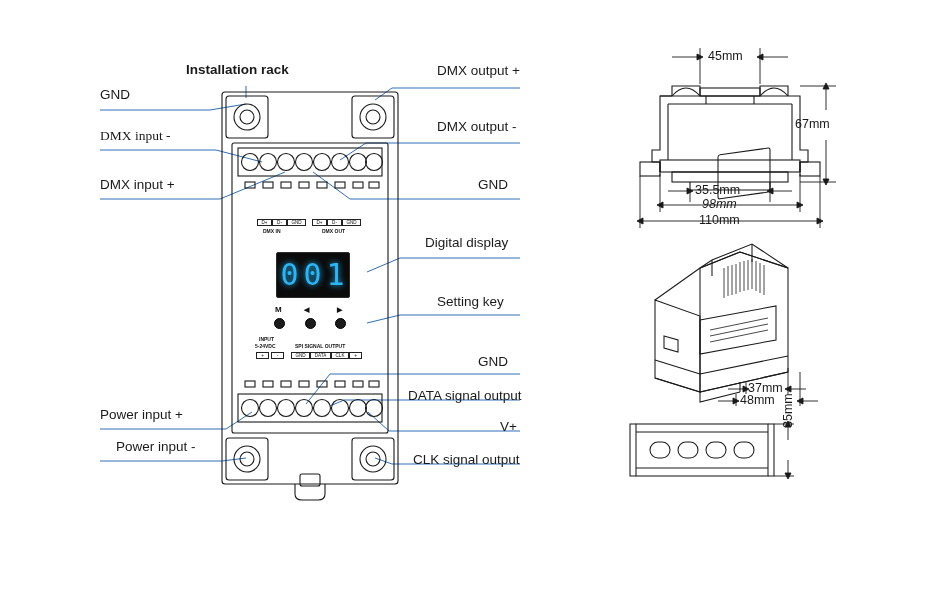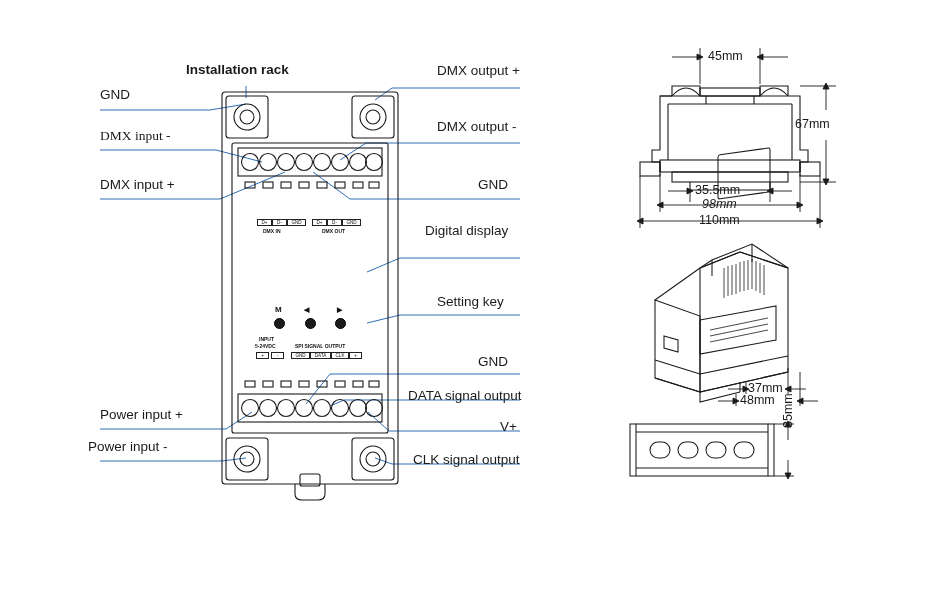--- a/index.html
+++ b/index.html
@@ -208,20 +208,23 @@
 
   <div class="termbox" style="left:257px; top:219px; width:15px;">D+</div>
   <div class="termbox" style="left:272px; top:219px; width:15px;">D-</div>
   <div class="termbox" style="left:287px; top:219px; width:19px;">GND</div>
   <div class="termbox" style="left:312px; top:219px; width:15px;">D+</div>
   <div class="termbox" style="left:327px; top:219px; width:15px;">D-</div>
   <div class="termbox" style="left:342px; top:219px; width:19px;">GND</div>
   <div class="devtxt b" style="left:263px; top:228px;">DMX IN</div>
   <div class="devtxt b" style="left:322px; top:228px;">DMX OUT</div>
 
+  <div class="display" style="left:276px; top:252px; width:72px; height:44px;">
+    <span class="digits">001</span>
+  </div>
 
   <div class="keyrow" style="left:274px; top:318px;">
     <span class="key"></span>
     <span class="key"></span>
     <span class="key"></span>
   </div>
   <div class="keycap" style="left:275px; top:305px;">M</div>
   <div class="keycap" style="left:304px; top:306px; font-size:7px;">◀</div>
   <div class="keycap" style="left:337px; top:306px; font-size:7px;">▶</div>
 
@@ -392,27 +395,27 @@
     </g>
   </svg>
 
   <div class="lbl dim" style="left:782px; top:428px; transform:rotate(-90deg); transform-origin:left top;">35mm</div>
 
 
   <div class="lbl" style="left:100px; top:88px;">GND</div>
   <div class="lbl" style="left:100px; top:129px;font-family:Liberation Serif, serif;">DMX input -</div>
   <div class="lbl" style="left:100px; top:178px;">DMX input +</div>
   <div class="lbl" style="left:100px; top:408px;">Power input +</div>
-  <div class="lbl" style="left:88px; top:440px;">Power input -</div>
+  <div class="lbl" style="left:116px; top:440px;">Power input -</div>
 
   <div class="lbl" style="left:186px; top:63px;font-weight:bold;">Installation rack</div>
 
   <div class="lbl" style="left:437px; top:64px;">DMX output +</div>
   <div class="lbl" style="left:437px; top:120px;">DMX output -</div>
   <div class="lbl" style="left:478px; top:178px;">GND</div>
-  <div class="lbl" style="left:425px; top:224px;text-align:right;">Digital display</div>
+  <div class="lbl" style="left:425px; top:236px;text-align:right;">Digital display</div>
   <div class="lbl" style="left:437px; top:295px;">Setting key</div>
   <div class="lbl" style="left:478px; top:355px;">GND</div>
   <div class="lbl" style="left:408px; top:389px;">DATA signal output</div>
   <div class="lbl" style="left:500px; top:420px;">V+</div>
   <div class="lbl" style="left:413px; top:453px;">CLK signal output</div>
 
 </div>
 
 </body></html>

